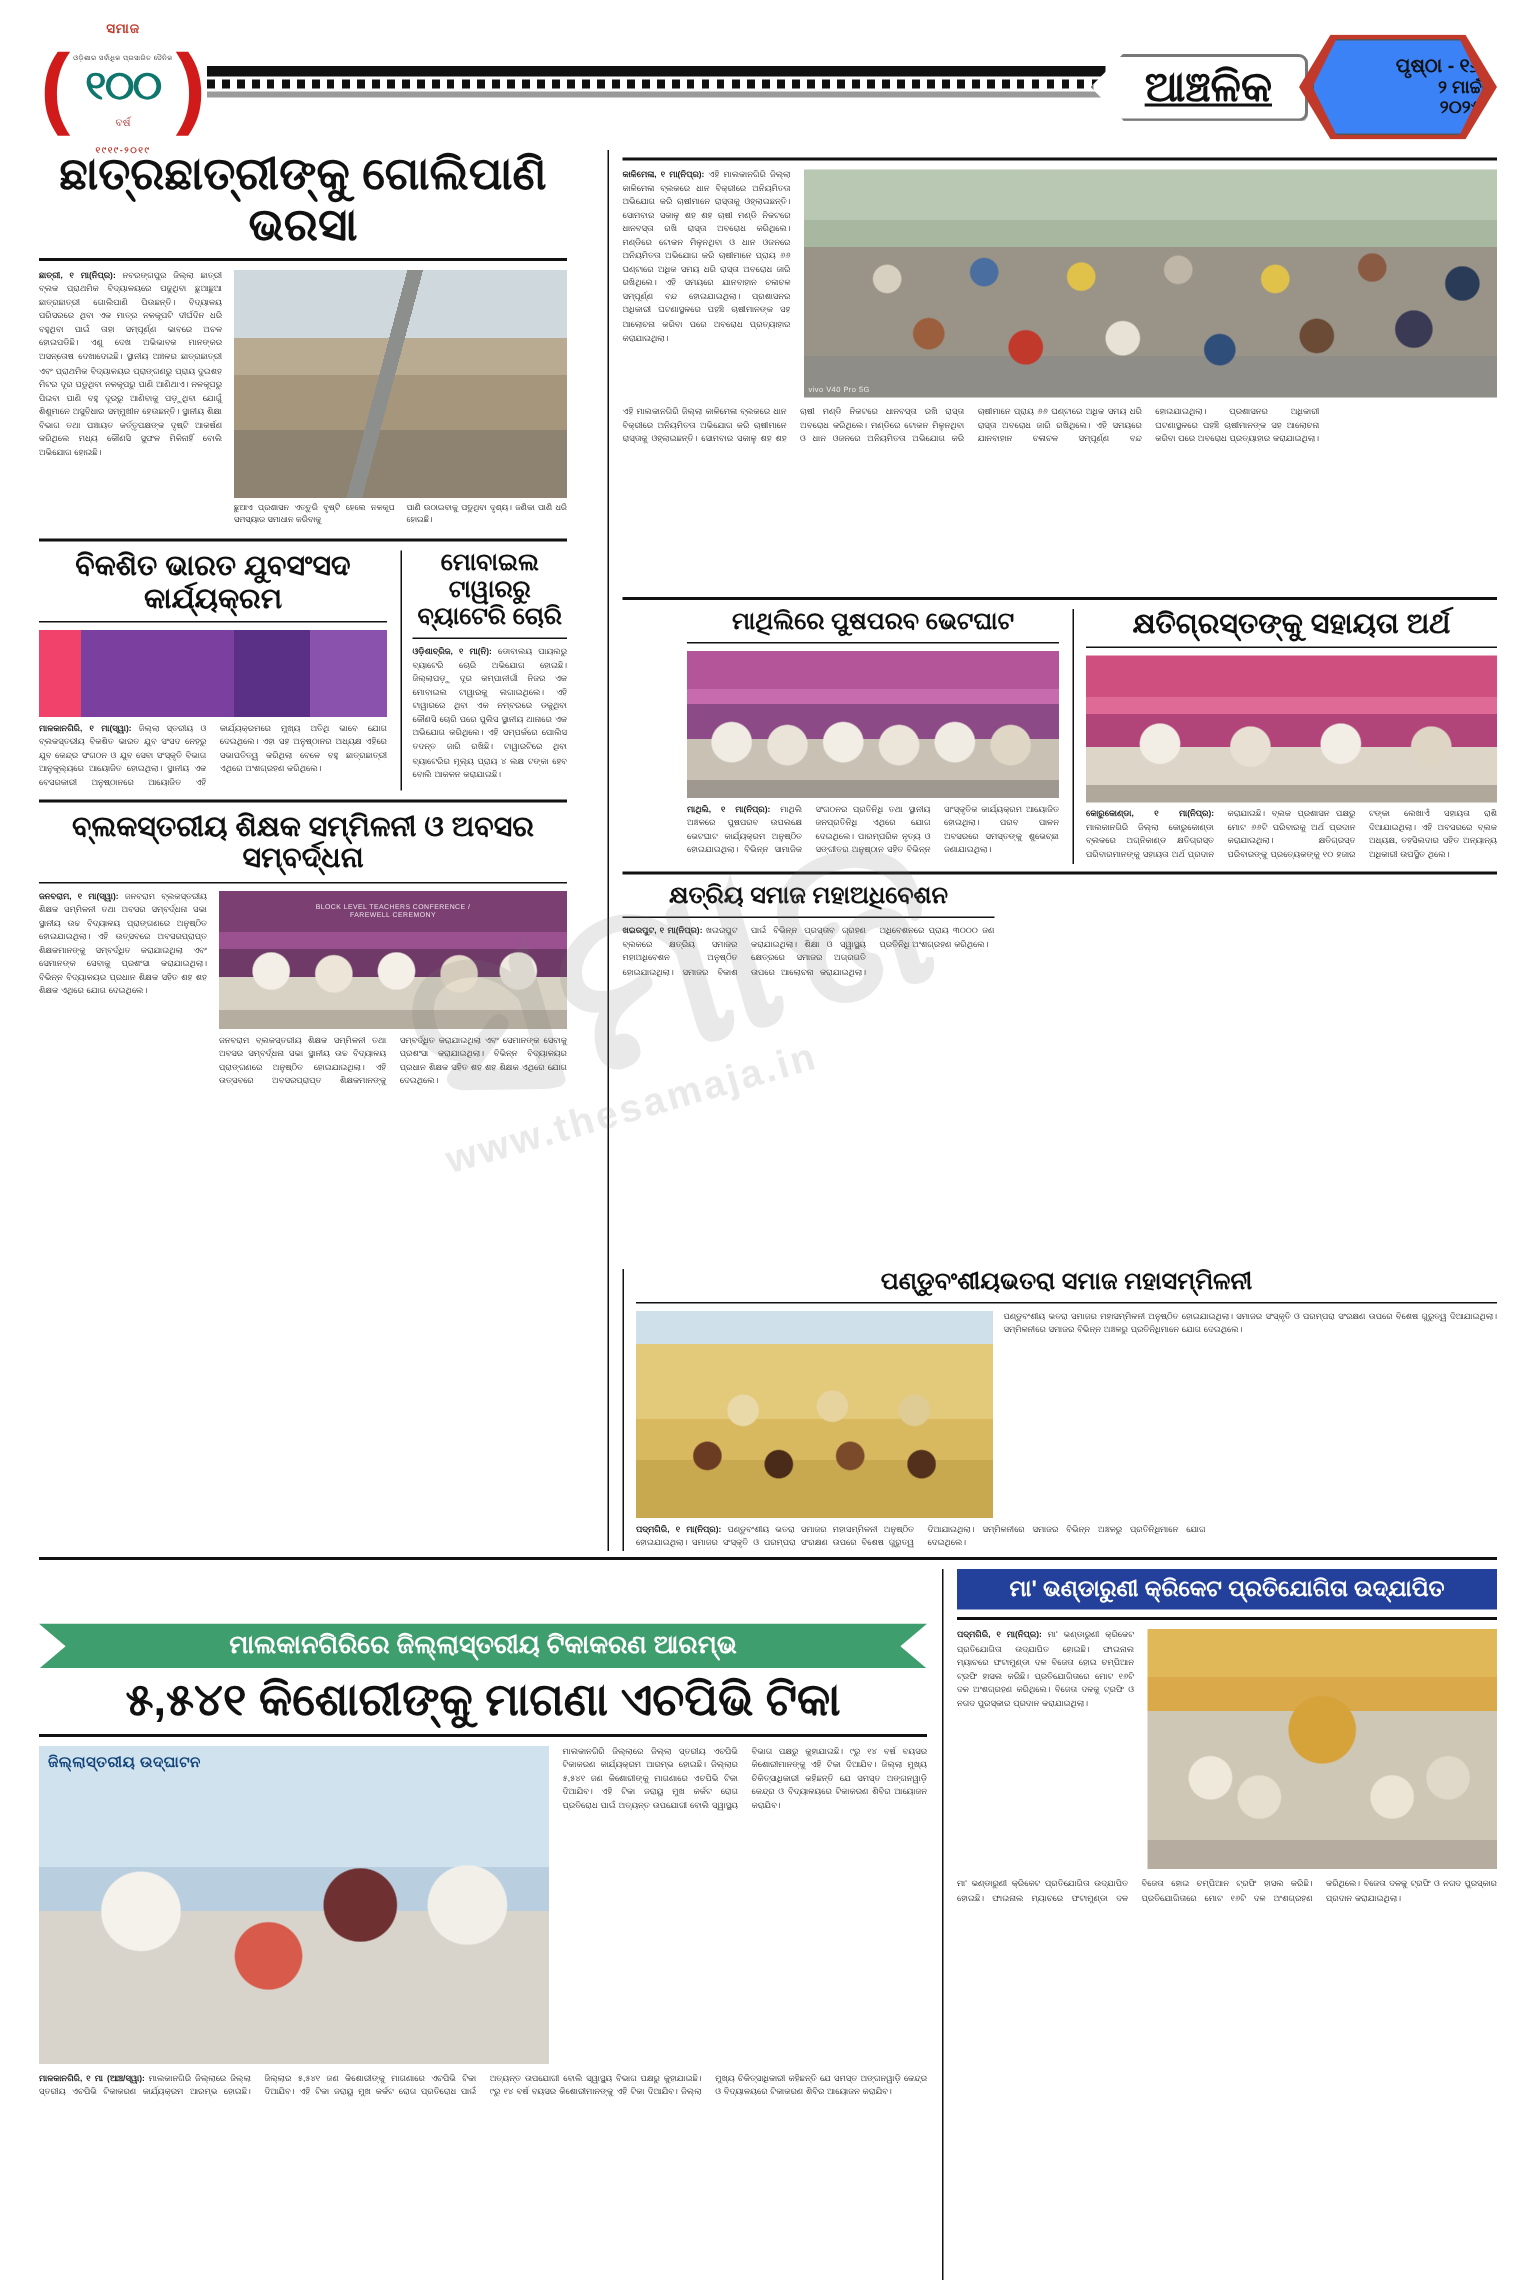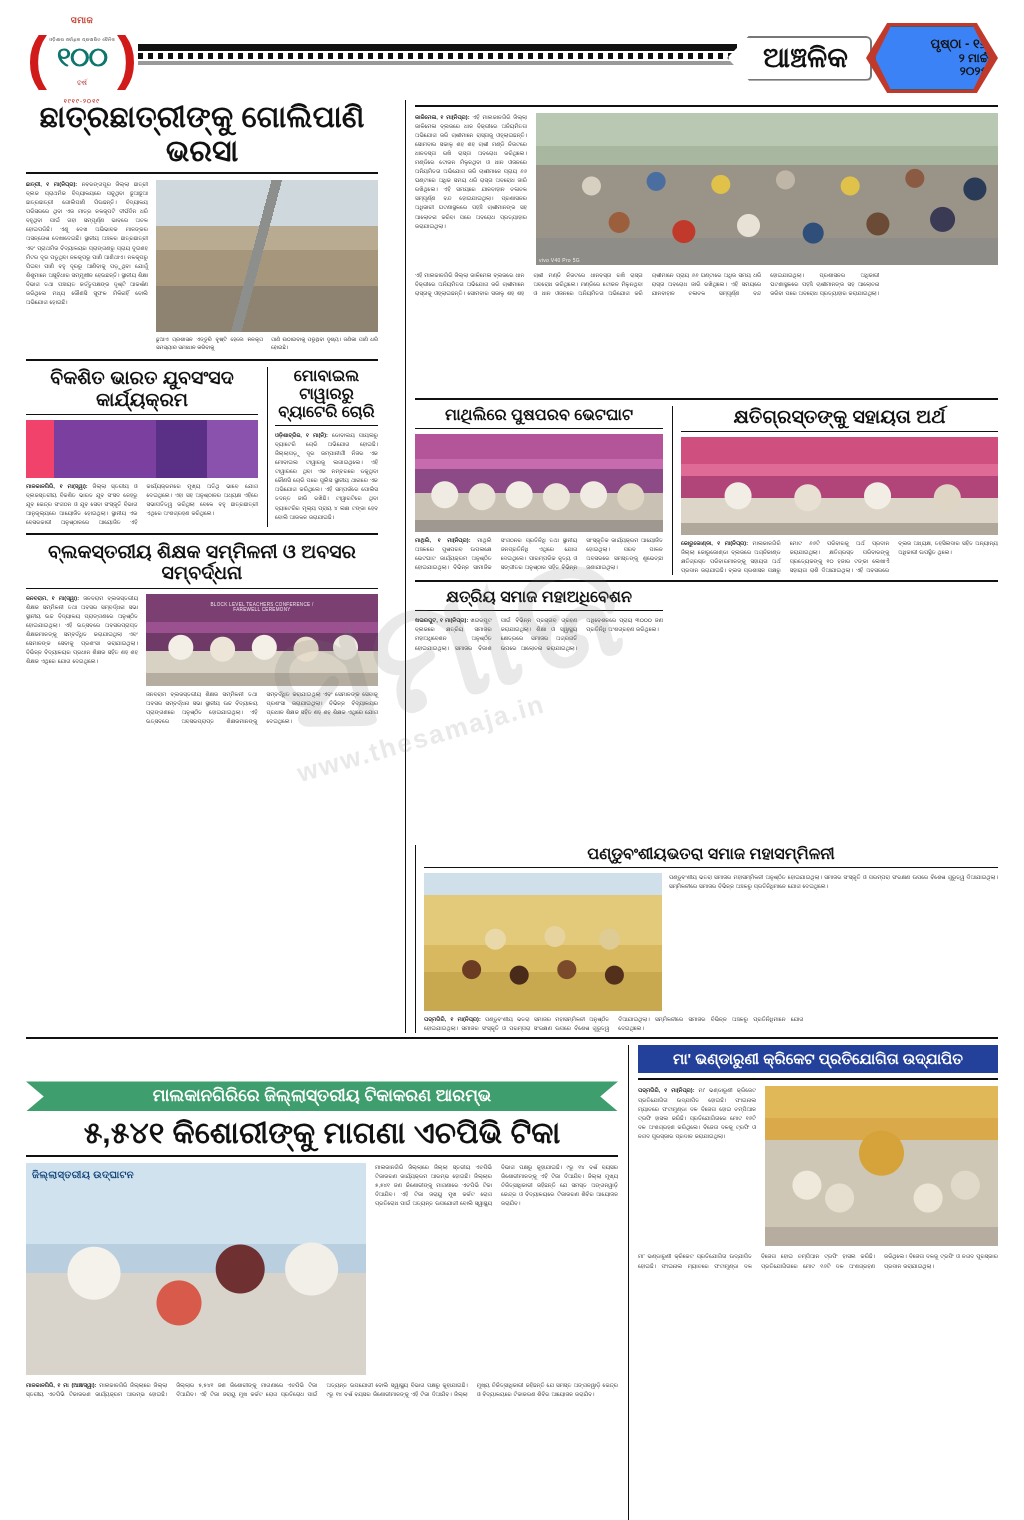--- a/index.html
+++ b/index.html
@@ -39,20 +39,21 @@
 
   .mast-title {
     flex:0 0 auto; margin-left:-10px; position:relative; z-index:3;
     background:#fff;
     border:2px solid #777;
     border-radius:0 6px 6px 0;
     padding:4px 22px 4px 34px;
     font-size:28px; font-weight:bold;
     clip-path: polygon(22px 0,100% 0,100% 100%,22px 100%, 0 50%);
     box-shadow:0 1px 0 #bbb;
+    text-decoration:underline;
   }
   .mast-badge {
     flex:0 0 auto; position:relative; z-index:4; margin-left:-6px;
     width:132px; height:70px;
   }
   .mast-badge .hexred {
     position:absolute; inset:0;
     background:#c0392b;
     clip-path: polygon(16% 0,84% 0,100% 50%,84% 100%,16% 100%,0 50%);
   }
@@ -298,21 +299,21 @@
             </div>
           </div>
         </div>
 
         <div class="body cols" style="column-count:5;margin-top:6px;height:122px;">
           <p>ଏହି ମାଲକାନଗିରି ଜିଲ୍ଲା କାଳିମେଳା ବ୍ଲକରେ ଧାନ ବିକ୍ରୀରେ ଅନିୟମିତତା ଅଭିଯୋଗ କରି ଚାଷୀମାନେ ରାସ୍ତାକୁ ଓହ୍ଲାଇଛନ୍ତି। ସୋମବାର ସକାଳୁ ଶହ ଶହ ଚାଷୀ ମଣ୍ଡି ନିକଟରେ ଧାନବସ୍ତା ରଖି ରାସ୍ତା ଅବରୋଧ କରିଥିଲେ। ମଣ୍ଡିରେ ଟୋକନ ମିଳୁନଥିବା ଓ ଧାନ ଓଜନରେ ଅନିୟମିତତା ଅଭିଯୋଗ କରି ଚାଷୀମାନେ ପ୍ରାୟ ୬୬ ଘଣ୍ଟାରେ ଅଧିକ ସମୟ ଧରି ରାସ୍ତା ଅବରୋଧ ଜାରି ରଖିଥିଲେ। ଏହି ସମୟରେ ଯାନବାହାନ ଚଳାଚଳ ସମ୍ପୂର୍ଣ୍ଣ ବନ୍ଦ ହୋଇଯାଇଥିଲା। ପ୍ରଶାସନର ଅଧିକାରୀ ଘଟଣାସ୍ଥଳରେ ପହଞ୍ଚି ଚାଷୀମାନଙ୍କ ସହ ଆଲୋଚନା କରିବା ପରେ ଅବରୋଧ ପ୍ରତ୍ୟାହାର କରାଯାଇଥିଲା।</p>
         </div>
 
         <div class="hr-b"></div>
 
-        <div style="display:flex;gap:9px;">
+        <div style="display:flex;gap:9px;margin-left:43px;">
           <div style="width:248px;flex:0 0 248px;">
             <div class="hl hl-sm">ମାଥିଲିରେ ପୁଷପରବ ଭେଟଘାଟ</div>
             <div class="hr-t"></div>
             <div class="photo ph-stage" style="height:98px;"></div>
             <div class="body cols" style="column-count:3;margin-top:4px;">
               <p><b>ମାଥିଲି, ୧ ମା(ନିପ୍ର):</b>
                  <span>ମାଥିଲି ଅଞ୍ଚଳରେ ପୁଷପରବ ଉପଲକ୍ଷେ ଭେଟଘାଟ କାର୍ଯ୍ୟକ୍ରମ ଅନୁଷ୍ଠିତ ହୋଇଯାଇଥିଲା। ବିଭିନ୍ନ ସାମାଜିକ ସଂଗଠନର ପ୍ରତିନିଧି ତଥା ସ୍ଥାନୀୟ ଜନପ୍ରତିନିଧି ଏଥିରେ ଯୋଗ ଦେଇଥିଲେ। ପାରମ୍ପରିକ ନୃତ୍ୟ ଓ ସଙ୍ଗୀତର ଅନୁଷ୍ଠାନ ସହିତ ବିଭିନ୍ନ ସାଂସ୍କୃତିକ କାର୍ଯ୍ୟକ୍ରମ ଆୟୋଜିତ ହୋଇଥିଲା। ପରବ ପାଳନ ଅବସରରେ ସମସ୍ତଙ୍କୁ ଶୁଭେଚ୍ଛା ଜଣାଯାଇଥିଲା।</span></p>
             </div>
           </div>
           <div style="flex:1;" class="vline">

